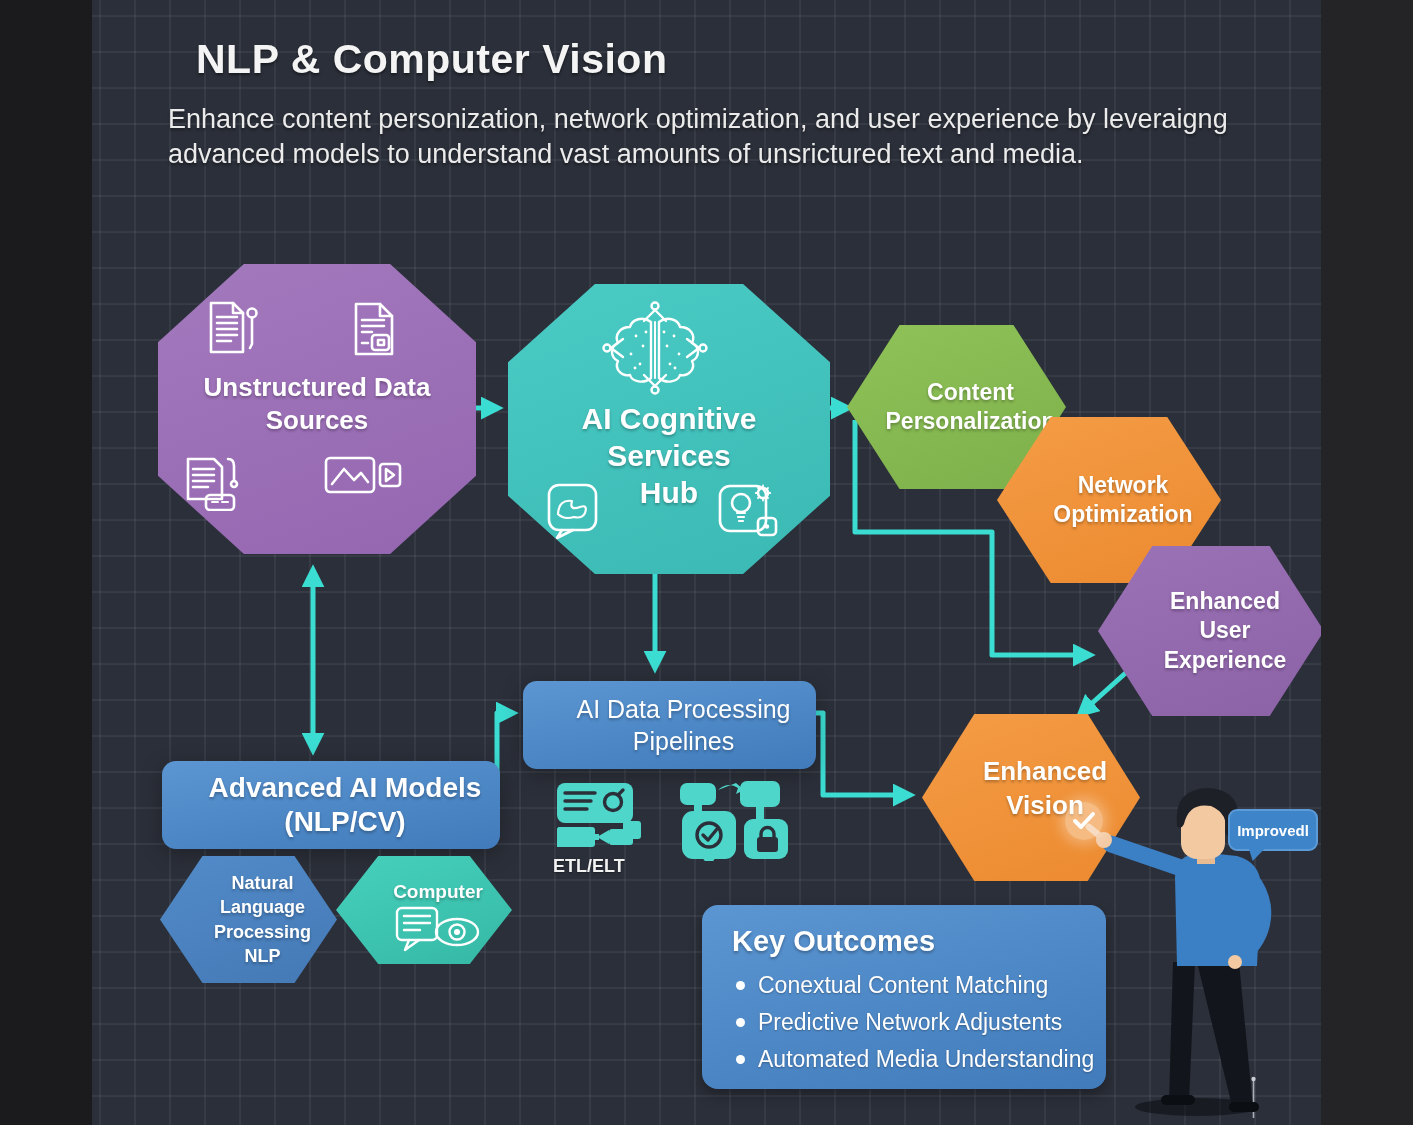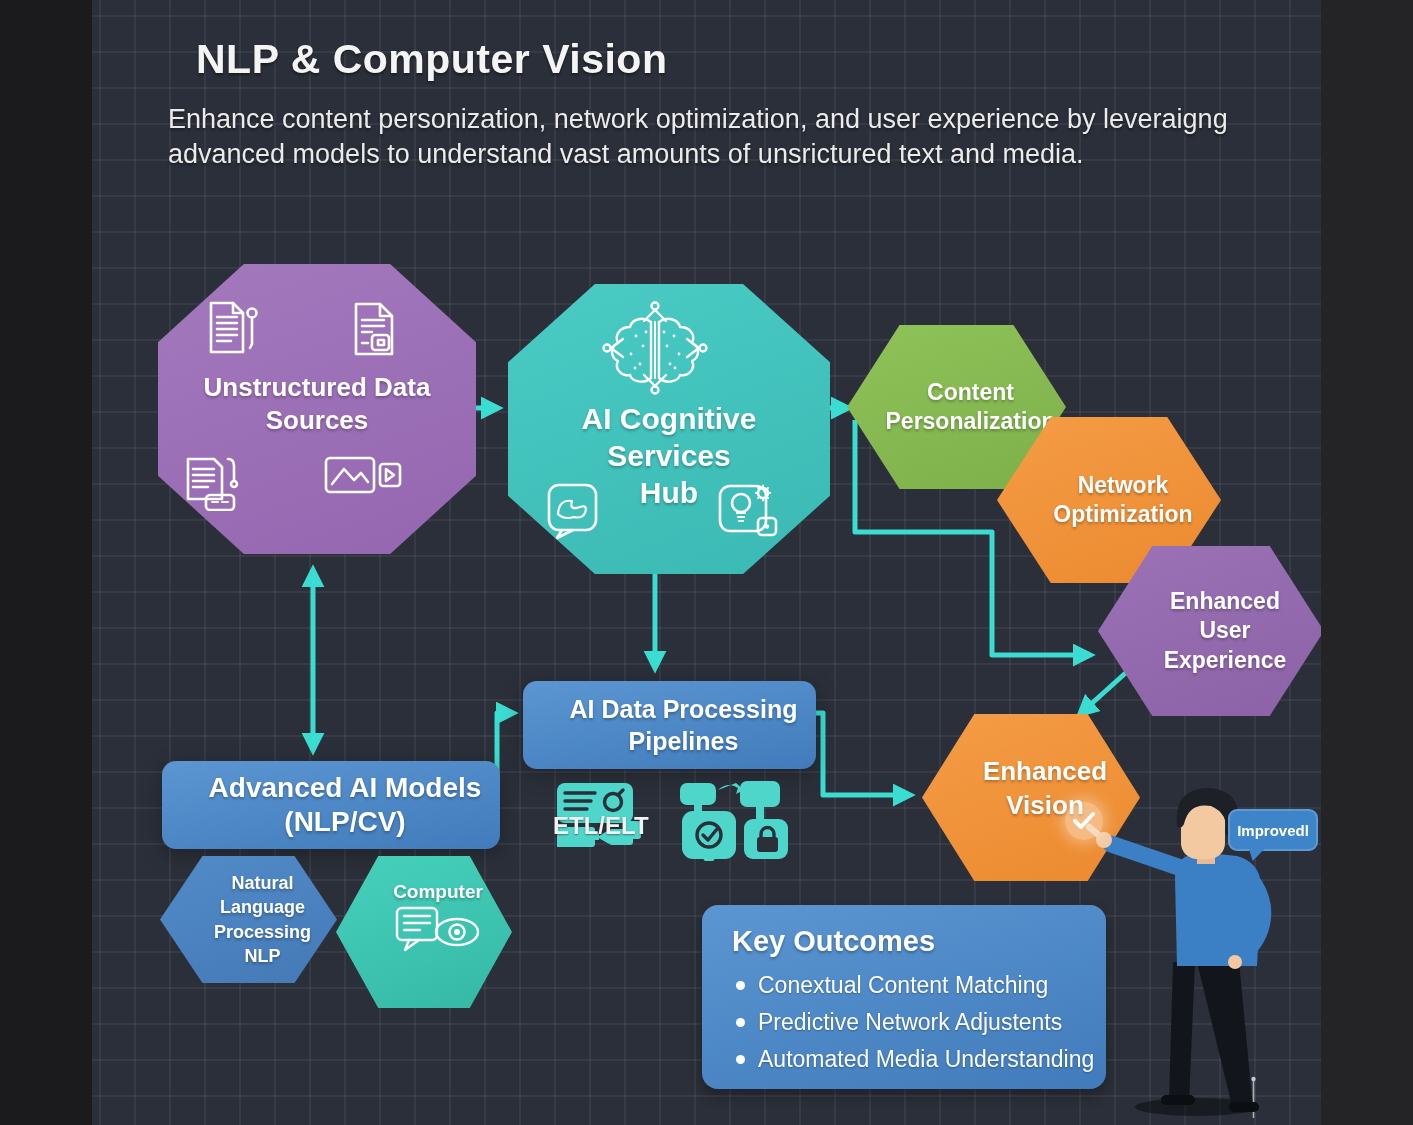--- a/index.html
+++ b/index.html
@@ -49,22 +49,22 @@
     background:#3e84c9;border:2px solid #5d9bd8;border-radius:9px;
     display:flex;align-items:center;justify-content:center;}
   .bubble span{color:#fff;font-size:15px;font-weight:bold;}
   .bubble .tail{position:absolute;left:16px;bottom:-12px;width:0;height:0;
     border-left:9px solid transparent;border-right:9px solid transparent;
     border-top:14px solid #3e84c9;transform:skewX(-18deg);}
   .check-badge{position:absolute;left:1065px;top:802px;width:38px;height:38px;z-index:6;
     border-radius:50%;background:rgba(255,248,235,.42);
     box-shadow:0 0 14px 4px rgba(255,255,255,.35);
     display:flex;align-items:center;justify-content:center;}
-  .etl-label{position:absolute;left:553px;top:812px;z-index:2;color:#f2f2f2;
-    font-size:24px;font-weight:bold;text-shadow:0 1px 2px rgba(0,0,0,.4);}
+  .etl-label{position:absolute;left:553px;top:856px;z-index:2;color:#f2f2f2;
+    font-size:18px;font-weight:bold;text-shadow:0 1px 2px rgba(0,0,0,.4);}
   svg{display:block;}
   .abs{position:absolute;}
 </style>
 </head>
 <body>
 
 <div id="canvas">
 
   <svg class="abs" style="left:0;top:0;z-index:1;" width="1413" height="1125" viewBox="0 0 1413 1125">
     <defs>
@@ -183,38 +183,38 @@
 
   <div class="shape hexagon" style="left:1098px;top:546px;width:198px;height:170px;z-index:4;
               background:linear-gradient(160deg,#9c72b6,#8c62a7);">
     <div class="node-label" style="font-size:23px;font-weight:600;">Enhanced
 User
 Experience</div>
   </div>
 
   <div class="shape roundbox" style="left:523px;top:681px;width:265px;height:88px;z-index:2;
               background:linear-gradient(170deg,#5b96d2,#417bbb);">
-    <div class="node-label" style="font-size:25px;font-weight:bold;">AI Data Processing
+    <div class="node-label" style="font-size:25px;font-weight:normal;">AI Data Processing
 Pipelines</div>
   </div>
 
   <div class="shape roundbox" style="left:162px;top:761px;width:310px;height:88px;z-index:2;
               background:linear-gradient(170deg,#5b96d2,#417bbb);">
     <div class="node-label" style="font-size:28px;font-weight:bold;line-height:1.2;">Advanced AI Models
 (NLP/CV)</div>
   </div>
 
   <div class="shape hexagon" style="left:160px;top:856px;width:149px;height:127px;z-index:2;
               background:linear-gradient(160deg,#528bc9,#4479b5);">
     <div class="node-label" style="font-size:18px;font-weight:600;line-height:1.35;">Natural Language
 Processing
 NLP</div>
   </div>
 
-  <div class="shape hexagon" style="left:336px;top:856px;width:148px;height:152px;z-index:2;
+  <div class="shape hexagon" style="left:336px;top:856px;width:148px;height:108px;z-index:2;
               background:linear-gradient(160deg,#46d1bc,#35b8a5);
               flex-direction:column;justify-content:flex-start;">
     <div class="node-label" style="font-size:19px;font-weight:600;margin-top:24px;">Computer</div>
     <svg style="margin-top:2px;" width="86" height="52" viewBox="0 0 86 52" stroke="#fff" stroke-width="2.4" fill="none" stroke-linejoin="round" stroke-linecap="round">
       <rect x="2" y="2" width="40" height="32" rx="5"></rect>
       <path d="M9 10 H35 M9 17 H35 M9 24 H25"></path>
       <path d="M14 34 L10 44 L24 34"></path>
       <ellipse cx="62" cy="26" rx="21" ry="13"></ellipse>
       <circle cx="62" cy="26" r="7.5"></circle>
       <circle cx="62" cy="26" r="3" fill="#fff" stroke="none"></circle>

